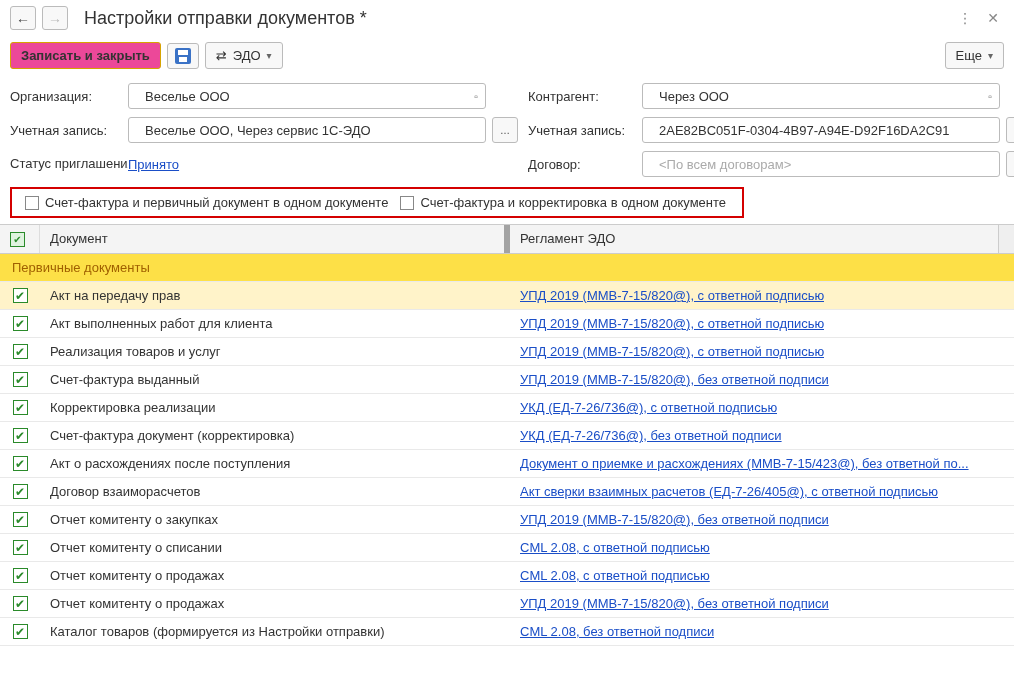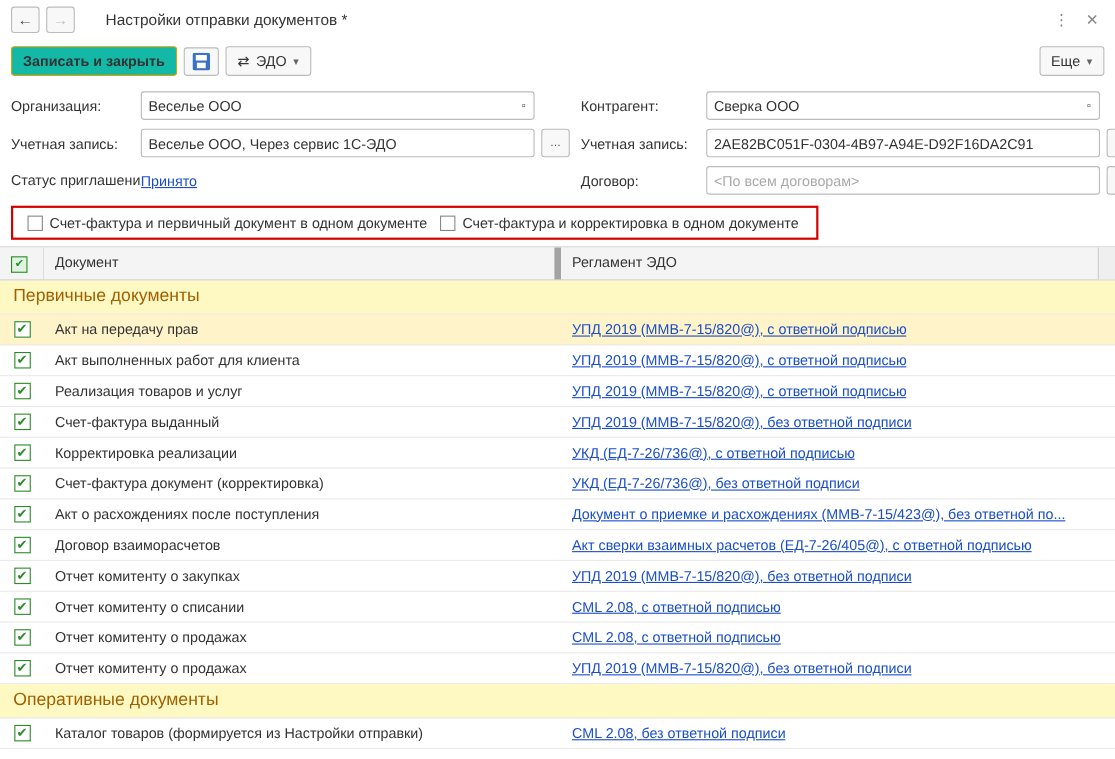--- a/index.html
+++ b/index.html
@@ -27,22 +27,22 @@
     background: #f8f8f8;
     display: flex;
     align-items: center;
     justify-content: center;
     cursor: pointer;
     font-size: 14px;
     color: #444;
   }
   .nav-btn.disabled { color: #bbb; cursor: default; }
   .title {
-    font-size: 14px;
-    margin-left: 22px;
+    font-size: 18px;
+    margin-left: 10px;
     flex: 1;
   }
   .title-icon-btn {
     width: 22px; height: 22px;
     display: flex; align-items: center; justify-content: center;
     color: #888; cursor: pointer; font-size: 14px;
   }
   .toolbar {
     display: flex;
     align-items: center;
@@ -54,41 +54,41 @@
     border-radius: 3px;
     background: #f8f8f8;
     padding: 5px 10px;
     cursor: pointer;
     display: inline-flex;
     align-items: center;
     gap: 6px;
     font-size: 13px;
   }
   .btn.primary {
-    background: #14b8a6;
+    background: #ec4899;
     border-color: #d6a400;
     font-weight: bold;
   }
   .btn.icon-only { padding: 4px 7px; }
   .btn .chev { font-size: 10px; color: #666; }
   .spacer { flex: 1; }
   .form-grid {
     display: grid;
     grid-template-columns: 112px 358px 30px 108px 358px 30px;
     column-gap: 6px;
     row-gap: 8px;
     align-items: center;
     padding: 4px 10px 8px 10px;
   }
   .lbl { white-space: nowrap; }
   .field {
     height: 26px;
     border: 1px solid #bbb;
     border-radius: 3px;
-    padding: 0 6px;
+    padding: 0 16px;
     display: flex;
     align-items: center;
     background: #fff;
     overflow: hidden;
     white-space: nowrap;
   }
   .field.noborder { border: none; padding: 0; }
   .sqbtn {
     width: 26px; height: 26px;
     border: 1px solid #bbb;
@@ -130,22 +130,22 @@
   }
   .th-chk { width: 40px; padding: 6px 10px; border-right: 1px solid #ddd; }
   .th-doc { flex: 0 0 470px; padding: 6px 10px; border-right: 6px solid #a3a3a3; }
   .th-reg { flex: 1; padding: 6px 10px; }
   .th-scroll { width: 16px; border-left: 1px solid #ccc; background: #efefef; }
   .tbody { height: 435px; overflow-y: auto; position: relative; }
   .group-row {
     padding: 6px 12px;
     color: #a06000;
     border-bottom: 1px solid #e9e9e9;
-    background: #fef9c3;
-    font-size: 16px;
+    background: #fde047;
+    font-size: 13px;
   }
   .row {
     display: flex;
     border-bottom: 1px solid #e9e9e9;
     align-items: stretch;
   }
   .row.selected { background: #fff3c9; }
   .cell-chk { width: 40px; padding: 5px 10px; display: flex; align-items: center; justify-content: center; }
   .cell-doc { flex: 0 0 470px; padding: 6px 10px; display: flex; align-items: center; white-space: nowrap; overflow: hidden; }
   .cell-reg { flex: 1; padding: 6px 10px; display: flex; align-items: center; white-space: nowrap; overflow: hidden; }
@@ -213,21 +213,21 @@
 
 <div class="form-grid">
   <div class="lbl">Организация:</div>
   <div class="field" style="padding-right:0;">
     <span style="flex:1;">Веселье ООО</span>
     <div class="sqbtn inside">▫</div>
   </div>
   <div></div>
   <div class="lbl">Контрагент:</div>
   <div class="field" style="padding-right:0;">
-    <span style="flex:1;">Сверка ООО</span>
+    <span style="flex:1;">Через ООО</span>
     <div class="sqbtn inside">▫</div>
   </div>
   <div></div>
 
   <div class="lbl">Учетная запись:</div>
   <div class="field">
     <span>Веселье ООО, Через сервис 1С-ЭДО</span>
   </div>
   <div class="sqbtn">…</div>
   <div class="lbl">Учетная запись:</div>
@@ -371,21 +371,20 @@
       </div>
       <div class="row">
         <div class="cell-chk">
           <span class="green-check">✔</span>
         </div>
         <div class="cell-doc">Отчет комитенту о продажах</div>
         <div class="cell-reg">
           <span class="reg-link">УПД 2019 (ММВ-7-15/820@), без ответной подписи</span>
         </div>
       </div>
-      <div class="group-row">Оперативные документы</div>
       <div class="row">
         <div class="cell-chk">
           <span class="green-check">✔</span>
         </div>
         <div class="cell-doc">Каталог товаров (формируется из Настройки отправки)</div>
         <div class="cell-reg">
           <span class="reg-link">CML 2.08, без ответной подписи</span>
         </div>
       </div>
     </div>

